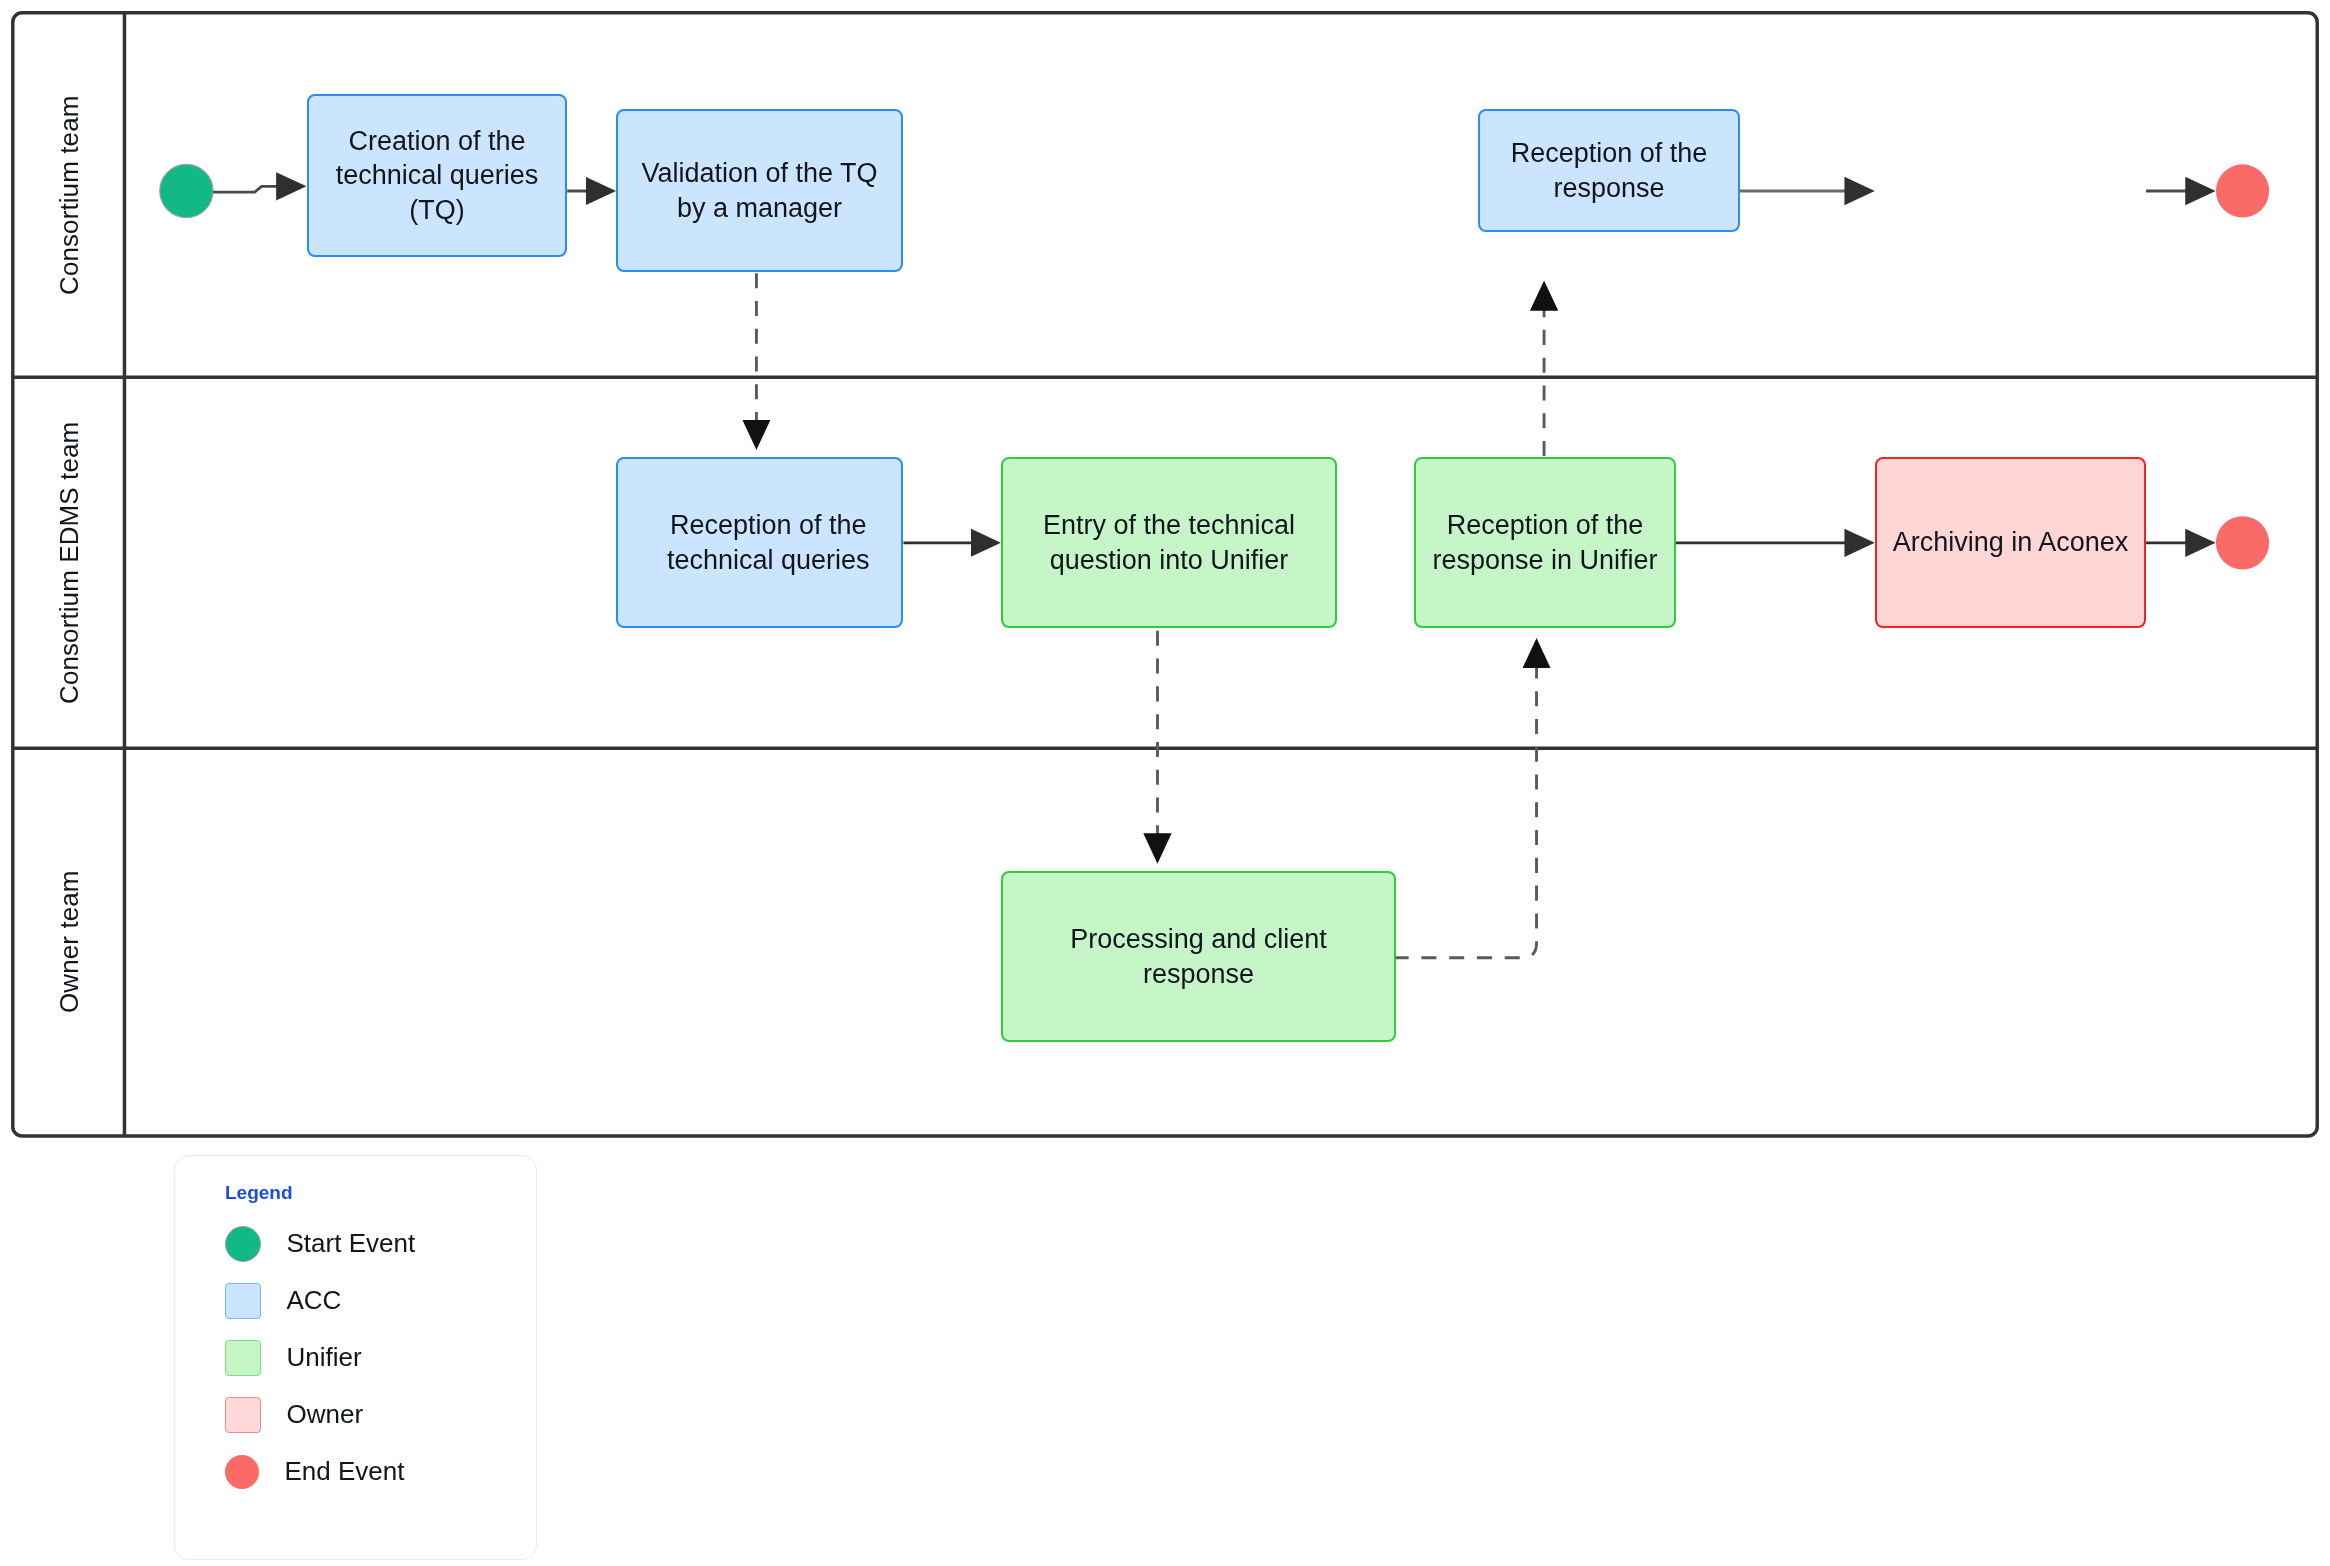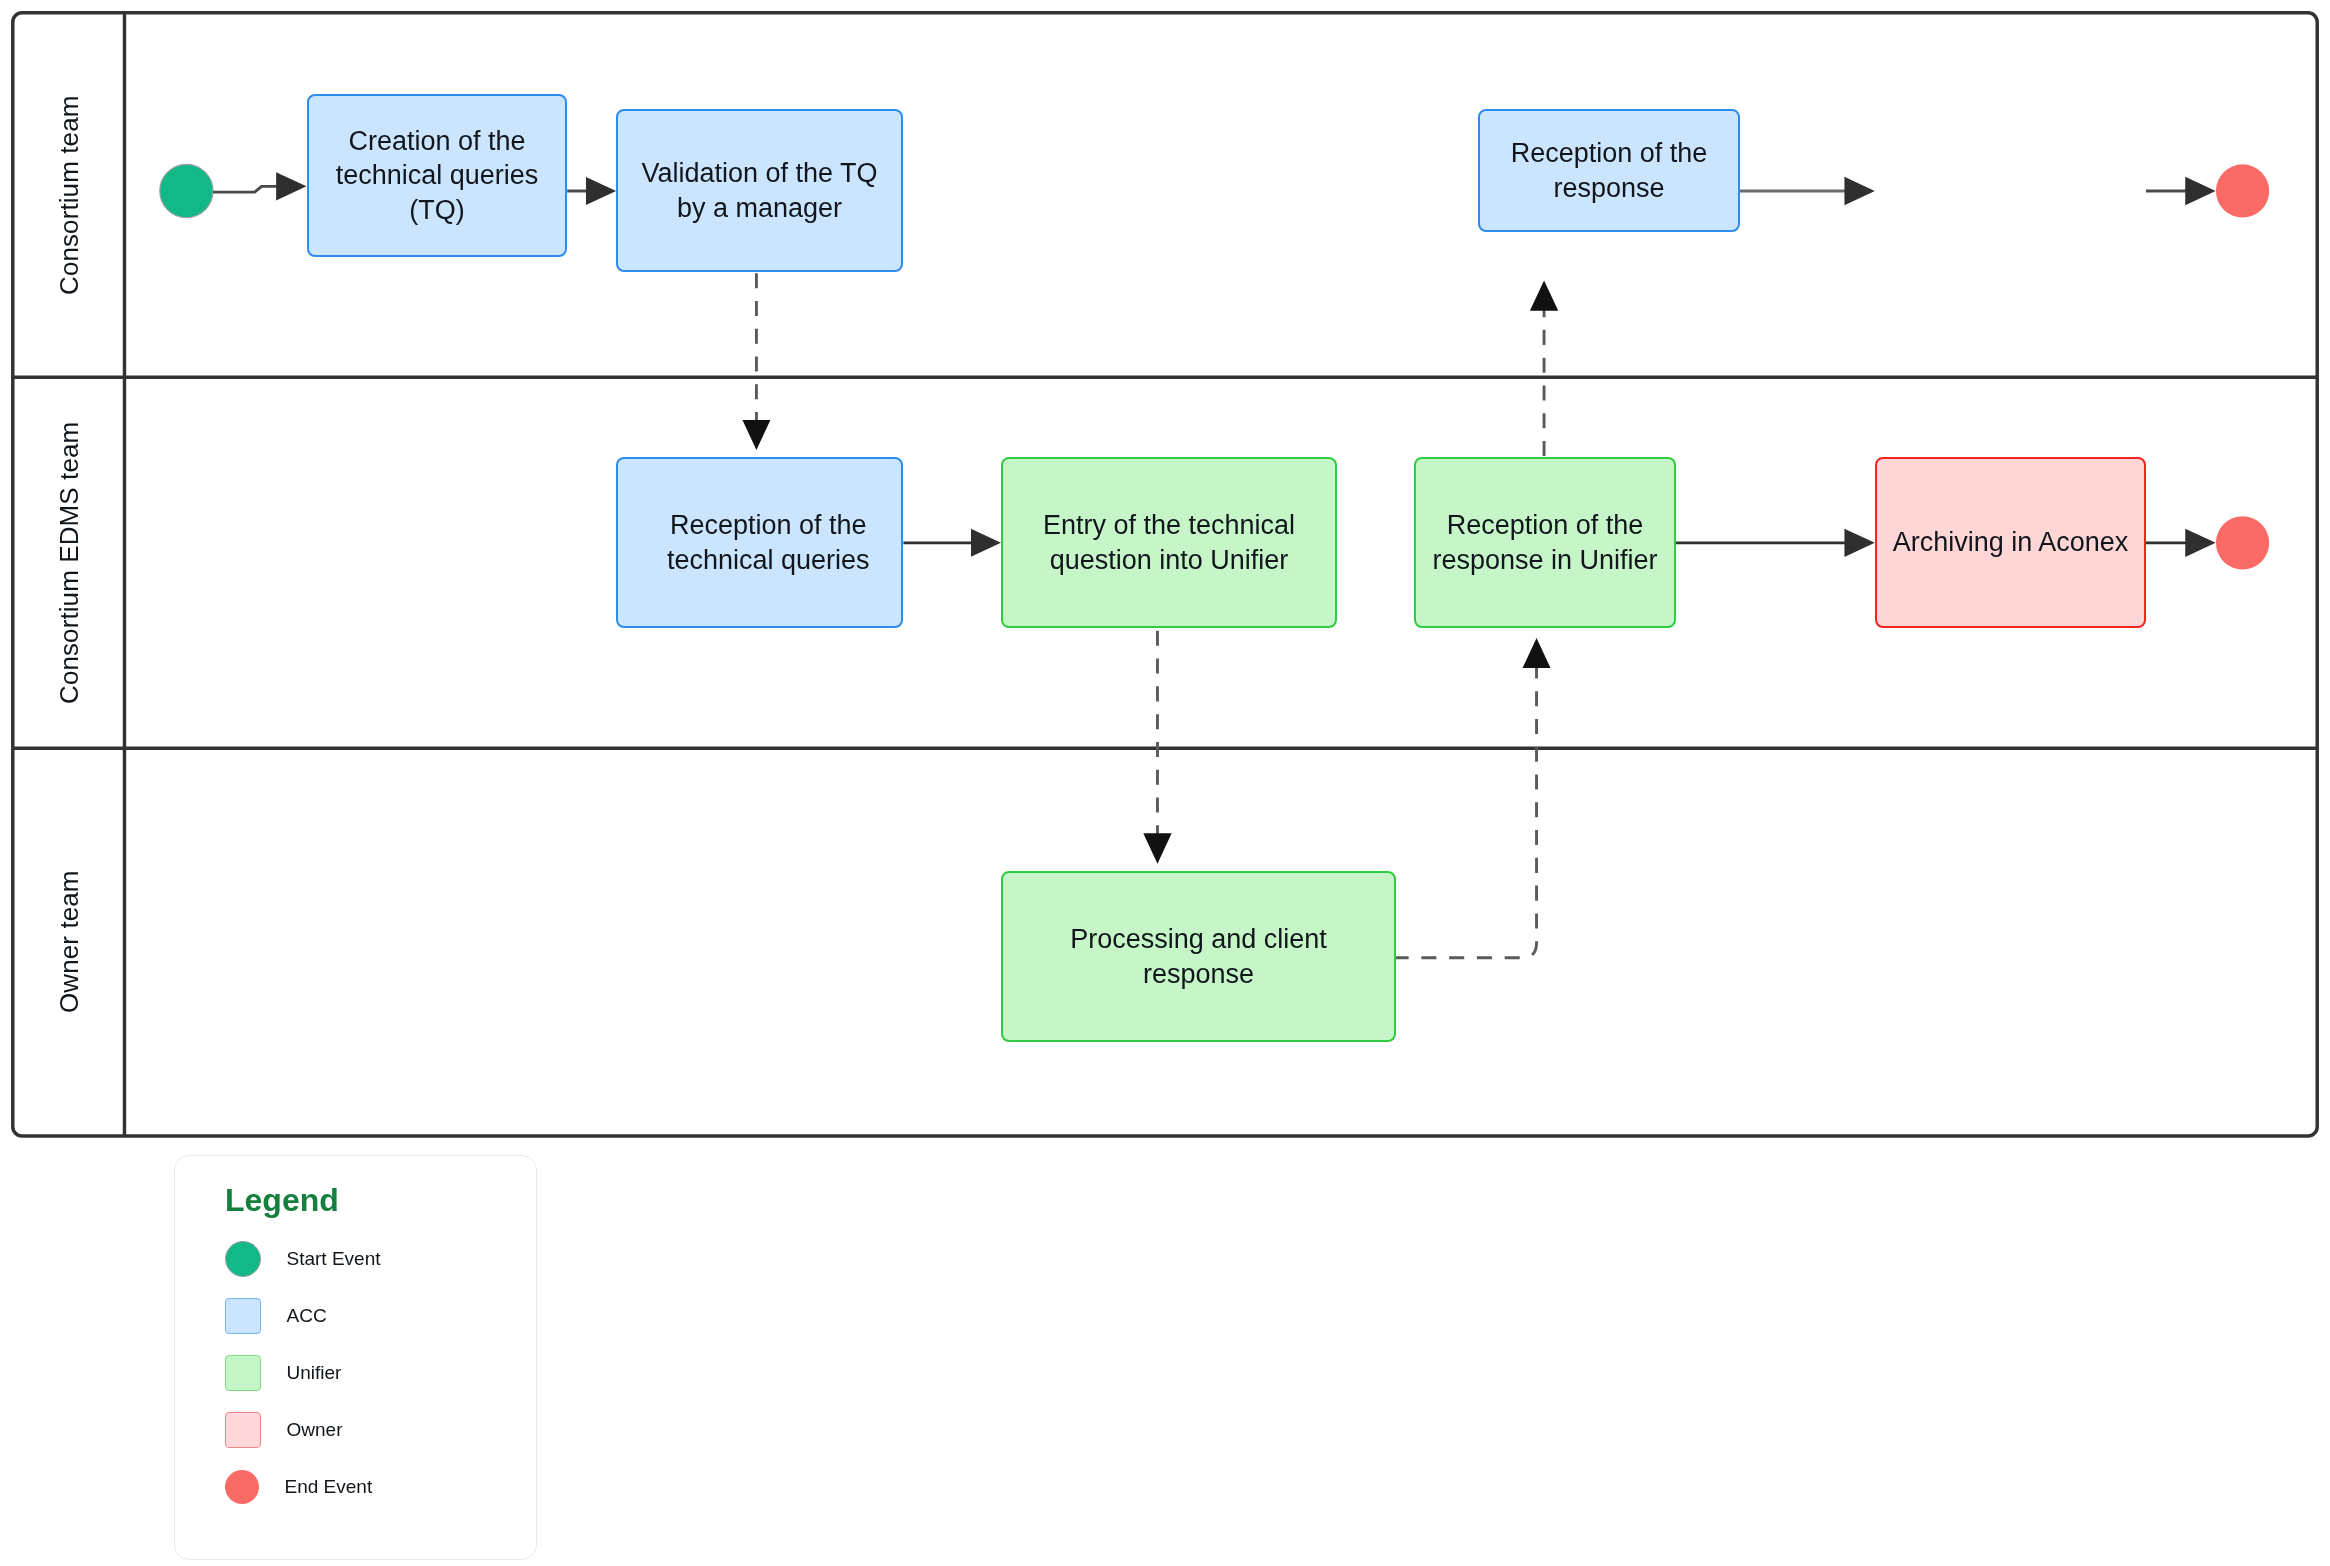--- a/index.html
+++ b/index.html
@@ -35,27 +35,27 @@
   }
 
   
   #legend{
     position:absolute;left:174px;top:1155px;width:363px;height:405px;
     box-sizing:border-box;
     background:#ffffff;border:1.7px solid #e7ebf0;border-radius:15px;
     padding:25.5px 0 0 50px;
   }
   #legend .legend-title{
-    font-size:32px;font-weight:bold;color:#15803d;margin:0 0 11.6px 0;
+    font-size:19px;font-weight:bold;color:#1d4ed8;margin:0 0 11.6px 0;
   }
   .legend-row{display:flex;align-items:center;height:57px;}
   .legend-swatch{width:34px;height:34px;flex:0 0 34px;margin-right:25.5px;}
   .legend-swatch.circle{border-radius:50%;}
   .legend-swatch.square{border-radius:4px;}
-  .legend-label{font-size:19px;color:#11161c;white-space:nowrap;}
+  .legend-label{font-size:26px;color:#11161c;white-space:nowrap;}
 </style>
 </head>
 <body>
 
 <div id="stage">
 
   <svg id="canvas" viewBox="0 0 4026 2706">
     <defs>
       <marker id="arrowSolid" markerWidth="11" markerHeight="11" refX="9" refY="5.5" orient="auto" markerUnits="strokeWidth">
         <path d="M0,0.6 L10.5,5.5 L0,10.4 z" fill="#2f2f2f"></path>

